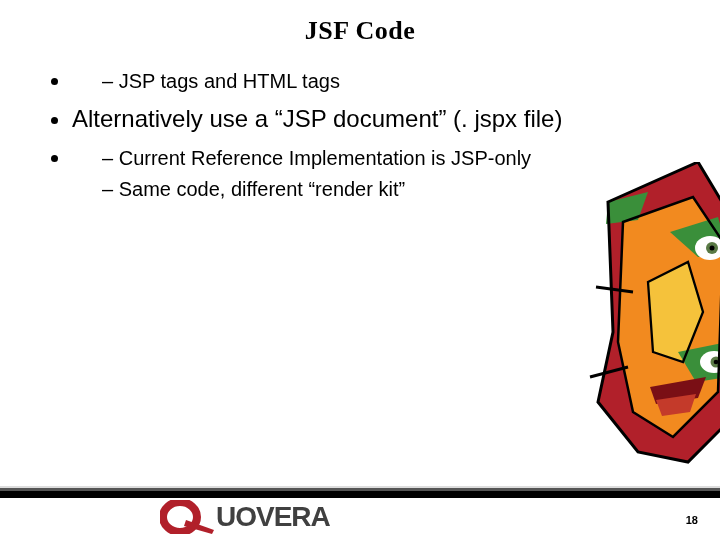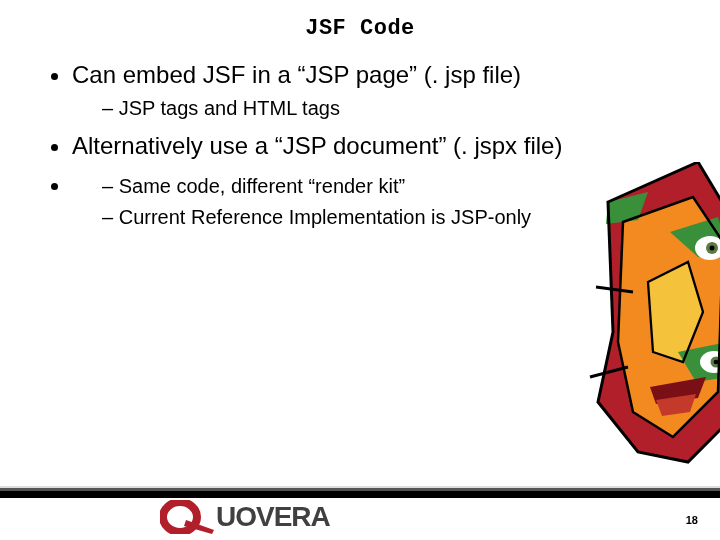--- a/index.html
+++ b/index.html
@@ -10,23 +10,23 @@
     position: relative;
     color: #000;
   }
   .slide {
     position: relative;
     width: 720px;
     height: 540px;
     padding: 10px 40px 0 40px;
   }
   .title {
-    font-family: Liberation Mono, monospace;
+    font-family: Liberation Serif, serif;
     font-weight: 900;
-    font-size: 22px;
+    font-size: 26px;
     text-align: center;
     margin: 6px 0 18px 0;
     letter-spacing: 0.5px;
   }
   .content { font-size: 24px; line-height: 1.35; }
   ul.lvl1 { list-style: disc; padding-left: 32px; }
   ul.lvl1 > li { margin-bottom: 6px; max-width: 560px; }
   ul.lvl2 { list-style: none; padding-left: 30px; font-size: 20px; margin-top: 4px; margin-bottom: 8px; }
   ul.lvl2 > li::before { content: "– "; }
   ul.lvl2 > li { margin-bottom: 4px; max-width: 500px; }
@@ -85,32 +85,31 @@
 </head>
 <body>
 
 <div class="slide">
 
   <h1 class="title">JSF Code</h1>
 
   <div class="content">
     <ul class="lvl1">
       <li>
-        <span>Can embed JSF in a “JSP page” (. jsp file)</span>
         <ul class="lvl2">
           <li>JSP tags and HTML tags</li>
         </ul>
       </li>
       <li>
         <span>Alternatively use a “JSP document” (. jspx file)</span>
       </li>
       <li>
         <ul class="lvl2">
+          <li>Current Reference Implementation is JSP-only</li>
           <li>Same code, different “render kit”</li>
-          <li>Current Reference Implementation is JSP-only</li>
         </ul>
       </li>
     </ul>
   </div>
 
   <svg class="art" viewBox="0 0 150 310">
 
     <path d="M30 40 L120 0 L150 50 L150 260 L110 300 L60 290 L20 240 L35 170 Z" fill="#b1202a"></path>
 
     <path d="M45 60 L115 35 L145 80 L140 230 L95 275 L55 250 L40 180 Z" fill="#f28a1f"></path>

